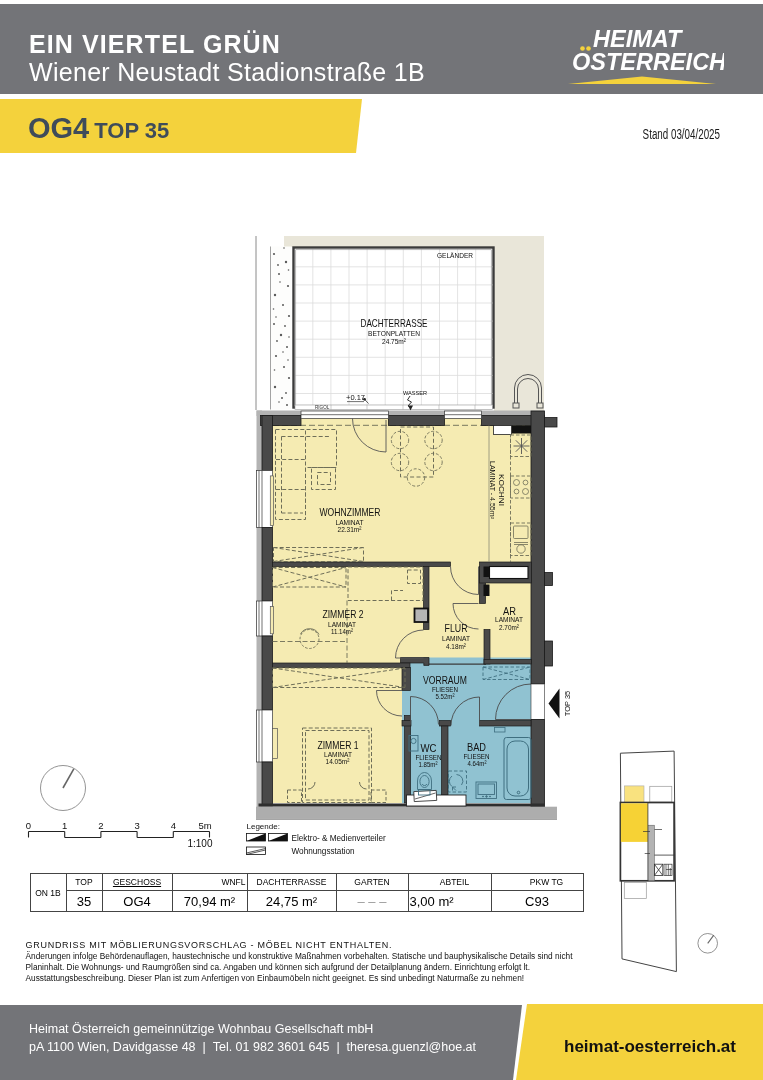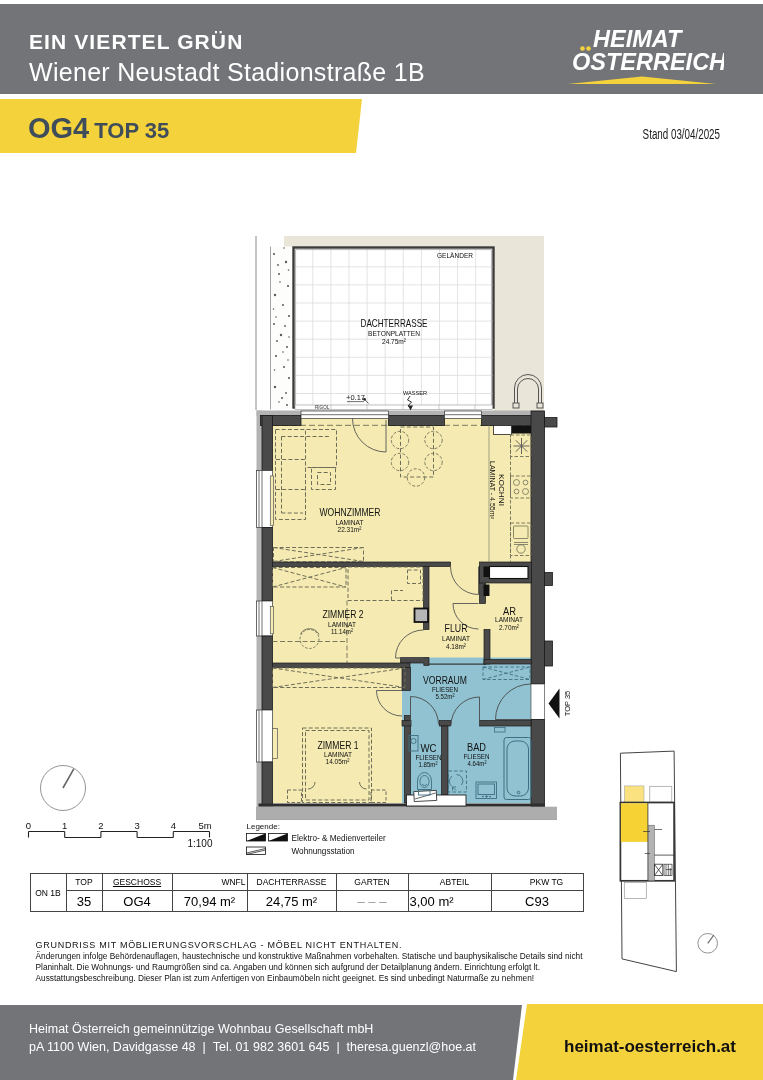--- a/index.html
+++ b/index.html
@@ -4,21 +4,21 @@
 <style>
   html,body{margin:0;padding:0;}
   body{width:763px;height:1080px;position:relative;background:#fff;font-family:"Liberation Sans",sans-serif;overflow:hidden;}
   .abs{position:absolute;}
 </style>
 </head>
 <body>
 
 <div class="abs" style="left:0;top:4px;width:763px;height:90px;background:#737478;"></div>
 
-<div class="abs" style="left:29px;top:30px;color:#fff;font-size:21px;font-weight:bold;letter-spacing:1.1px;">EIN VIERTEL GRÜN</div>
+<div class="abs" style="left:29px;top:30px;color:#fff;font-size:25px;font-weight:bold;letter-spacing:1.1px;">EIN VIERTEL GRÜN</div>
 
 <div class="abs" style="left:29px;top:57.5px;color:#fff;font-size:25px;letter-spacing:0.3px;">Wiener Neustadt Stadionstraße 1B</div>
 
 <div class="abs" style="left:564px;top:10px;width:160px;height:84px;">
   <svg width="160" height="84" viewBox="580 10 160 84">
     <text x="609" y="47" fill="#fff" font-size="23.5" font-weight="bold" font-style="italic" font-family="Liberation Sans, sans-serif">HEIMAT</text>
     <text x="588" y="69.5" fill="#fff" font-size="23.5" font-weight="bold" font-style="italic" font-family="Liberation Sans, sans-serif">OSTERREICH</text>
     <circle cx="598.5" cy="48.5" r="2.3" fill="#f4d23c"></circle>
     <circle cx="604.5" cy="48.5" r="2.3" fill="#f4d23c"></circle>
     <polygon points="584,84 658,76.5 732,84" fill="#f4d23c"></polygon>
@@ -604,21 +604,21 @@
   <td style="border:1px solid #444;text-align:center;font-size:13px;">70,94 m²</td>
   <td style="border:1px solid #444;text-align:center;font-size:13px;margin-left:7px;">24,75 m²</td>
   <td style="border:1px solid #444;text-align:center;font-size:13px;color:#999;">– – –</td>
   <td style="border:1px solid #444;text-align:left;font-size:13px;">3,00 m²</td>
   <td style="border:1px solid #444;text-align:center;font-size:13px;">C93</td>
 </tr>
 </tbody>
     </table>
 </div>
 
-<div class="abs" style="left:25.5px;top:940px;width:720px;color:#111;font-size:8.3px;line-height:11px;white-space:nowrap;margin-left:10px;">
+<div class="abs" style="left:25.5px;top:940px;width:720px;color:#111;font-size:8.3px;line-height:11px;white-space:nowrap;">
 <span style="font-size:9px;letter-spacing:0.72px;">GRUNDRISS MIT MÖBLIERUNGSVORSCHLAG - MÖBEL NICHT ENTHALTEN.</span><br>
 Änderungen infolge Behördenauflagen, haustechnische und konstruktive Maßnahmen vorbehalten. Statische und bauphysikalische Details sind nicht<br>
 Planinhalt. Die Wohnungs- und Raumgrößen sind ca. Angaben und können sich aufgrund der Detailplanung ändern. Einrichtung erfolgt lt.<br>
 Ausstattungsbeschreibung. Dieser Plan ist zum Anfertigen von Einbaumöbeln nicht geeignet. Es sind unbedingt Naturmaße zu nehmen!
 </div>
 
 <div class="abs" style="left:0;top:1005px;width:525px;height:75px;background:#737478;clip-path:polygon(0 0,522px 0,513px 75px,0 75px);"></div>
 
 <div class="abs" style="left:29px;top:1022px;color:#fff;font-size:12.5px;">Heimat Österreich gemeinnützige Wohnbau Gesellschaft mbH</div>
 <div class="abs" style="left:29px;top:1040px;color:#fff;font-size:12.5px;">pA 1100 Wien, Davidgasse 48&nbsp;&nbsp;|&nbsp;&nbsp;Tel. 01 982 3601 645&nbsp;&nbsp;|&nbsp;&nbsp;theresa.guenzl@hoe.at</div>

